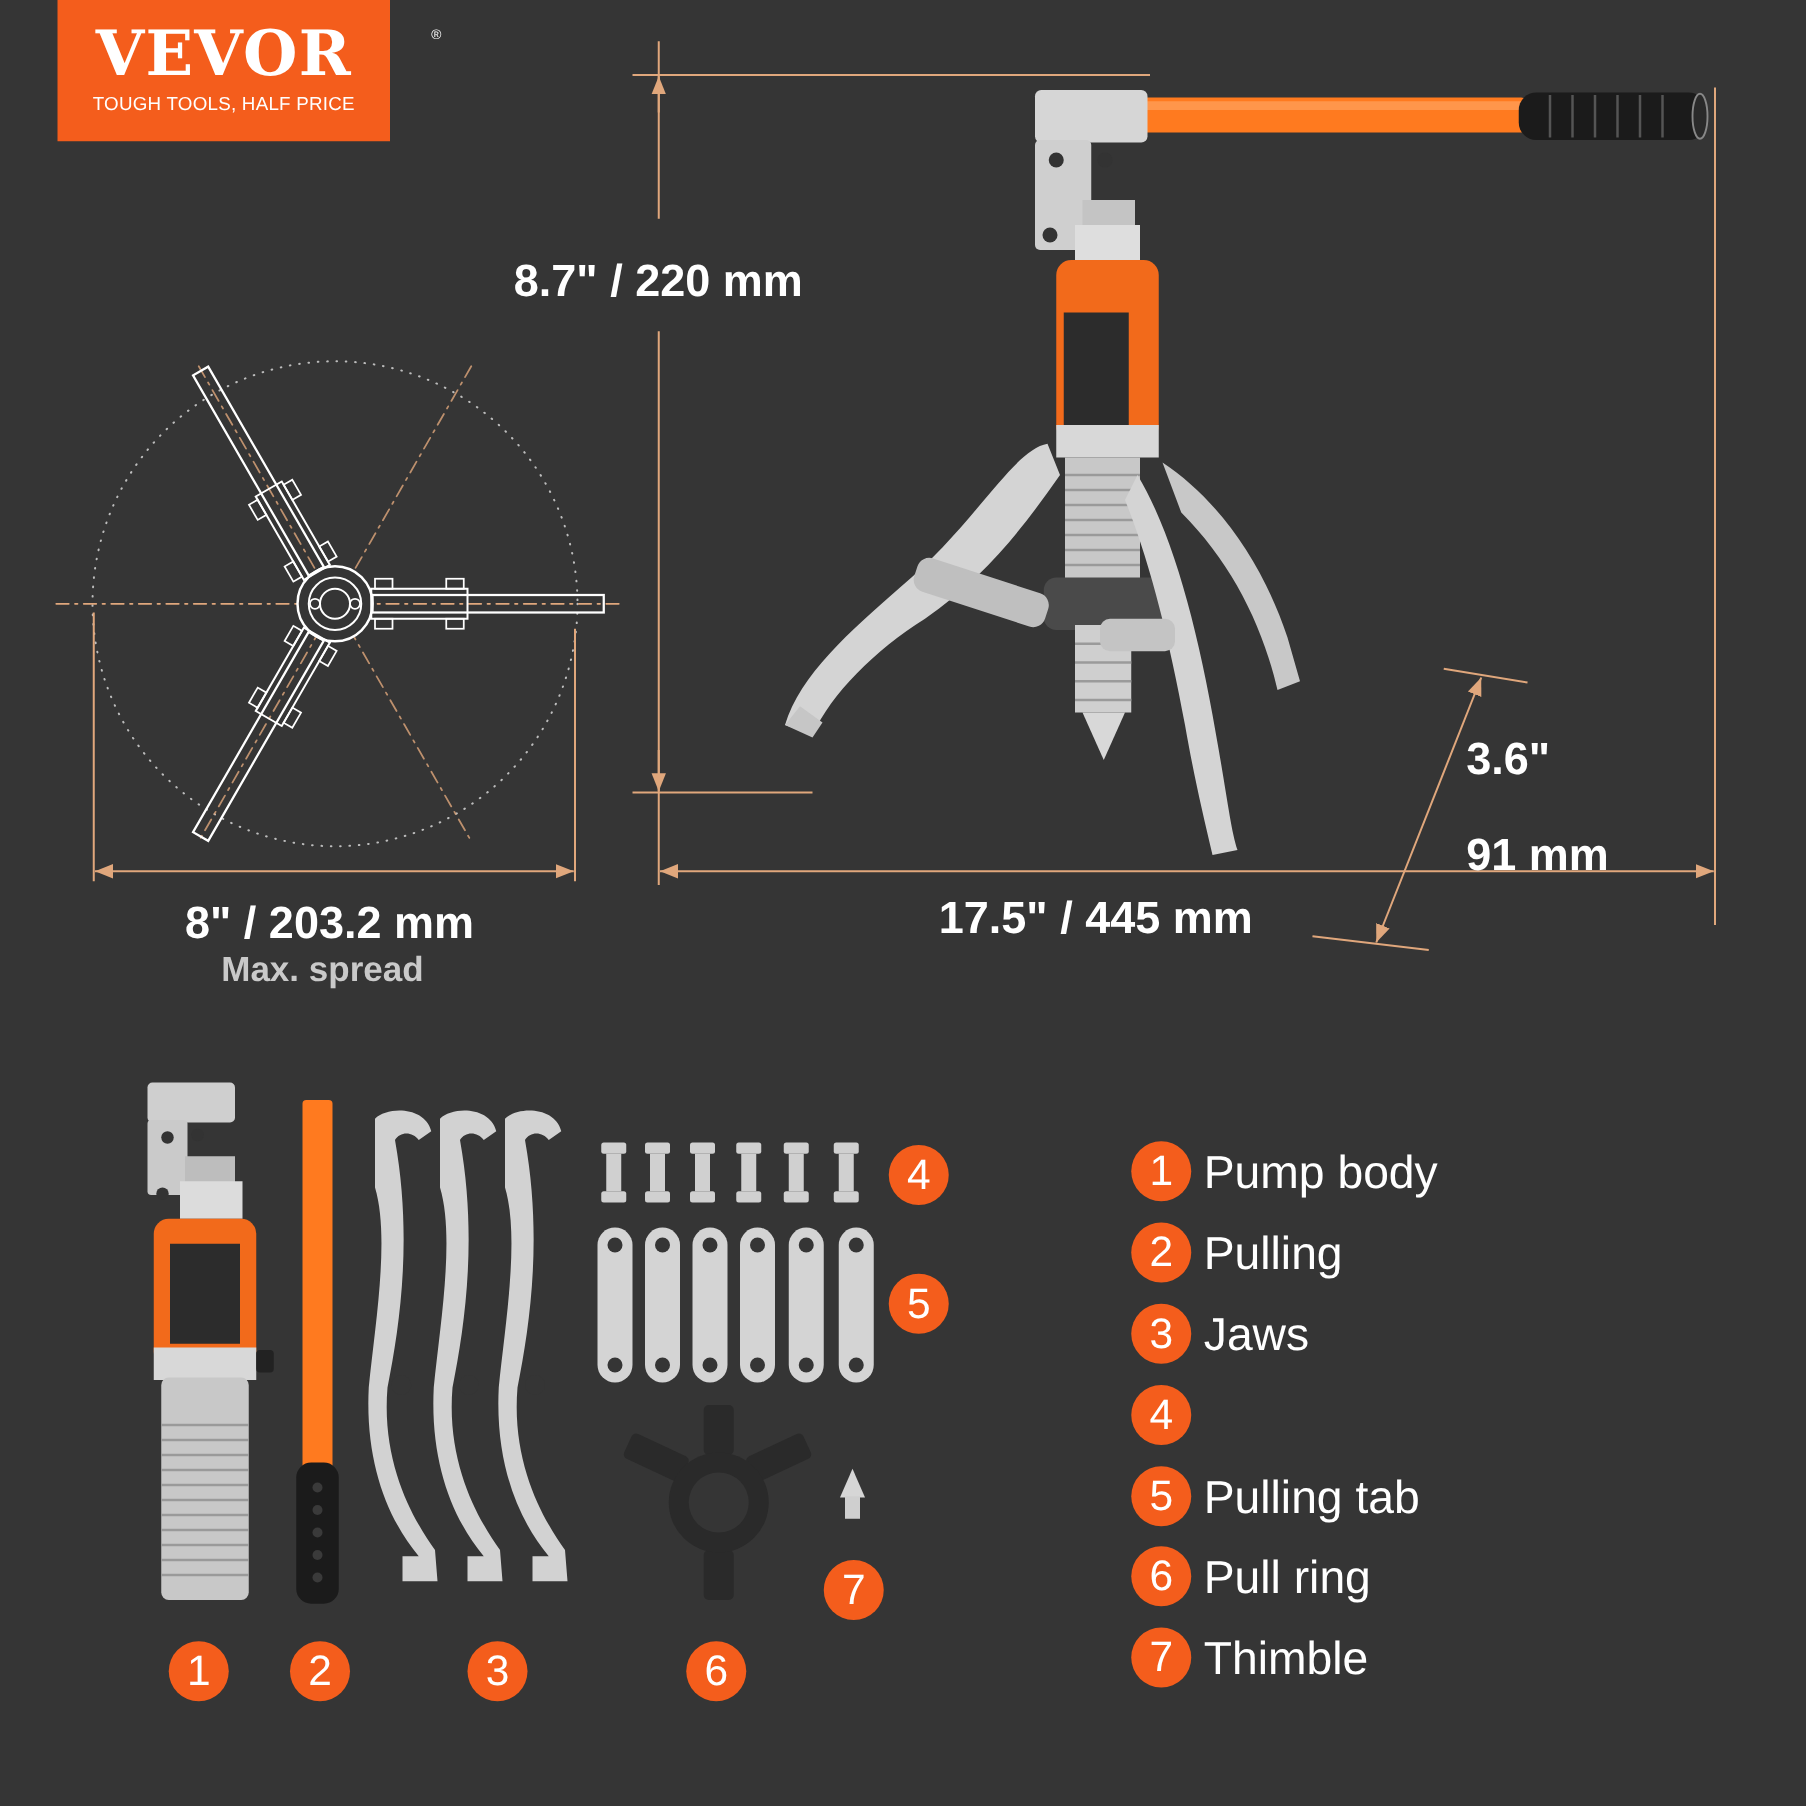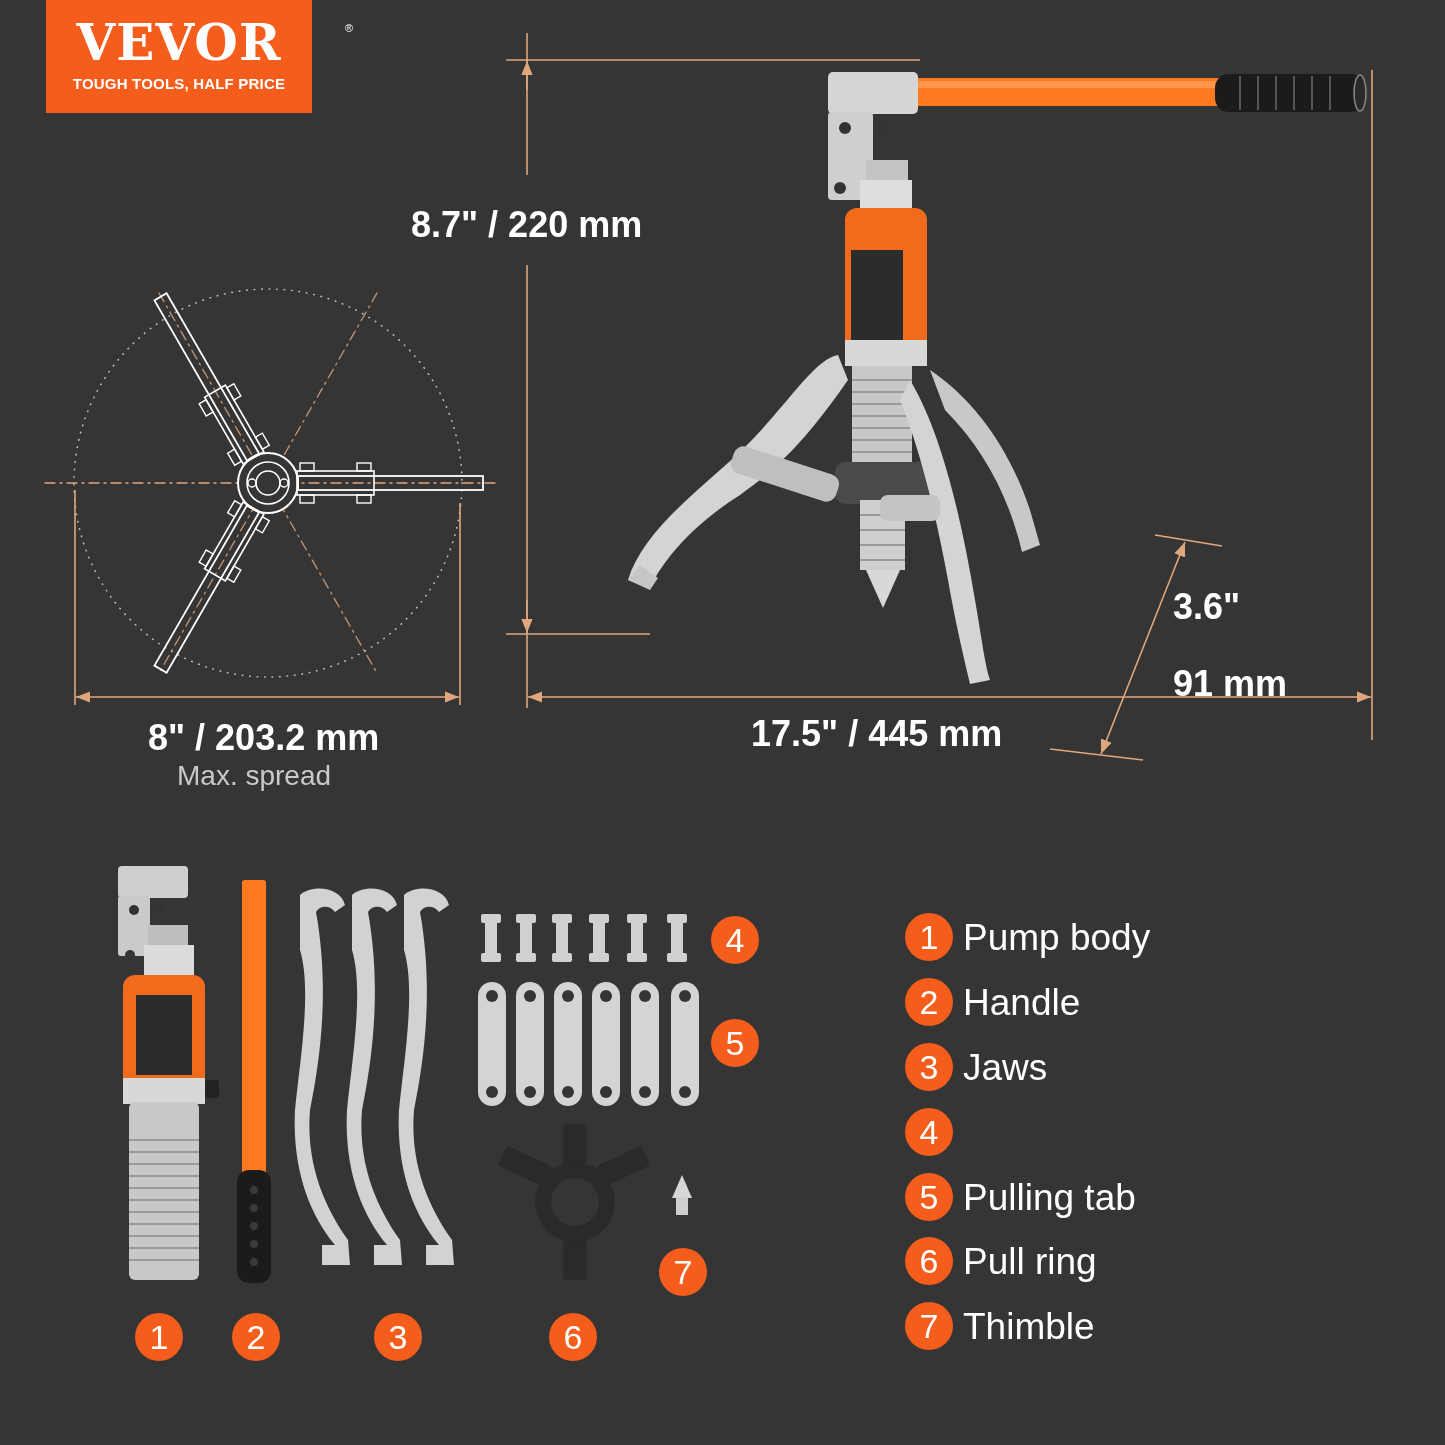--- a/index.html
+++ b/index.html
@@ -4,24 +4,24 @@
 <style>
   * { margin:0; padding:0; box-sizing:border-box; }
   html, body { width:1445px; height:1445px; background:#353535; overflow:hidden; }
   body { position:relative; font-family:"Liberation Sans", sans-serif; color:#fff; }
   .abs { position:absolute; }
 
   
   .logo { left:46px; top:0; width:266px; height:113px; background:#f45d1c; text-align:center; }
   .logo-name { position:absolute; left:0; right:0; top:18px; font-family:"DejaVu Serif", serif; font-weight:bold; font-size:50px; letter-spacing:1px; color:#fff; line-height:1; }
   .logo-reg { position:absolute; left:299px; top:22px; font-size:11px; }
-  .logo-tag { position:absolute; left:0; right:0; top:75px; font-size:15px; font-weight:bold; color:#fff; letter-spacing:0.2px; }
+  .logo-tag { position:absolute; left:0; right:0; top:75px; font-size:15px; font-weight:normal; color:#fff; letter-spacing:0.2px; }
 
   .dim-label { font-weight:bold; font-size:36px; color:#fff; white-space:nowrap; line-height:1; }
-  .sub-label { font-size:28px; color:#c9c9c9; white-space:nowrap; line-height:1; }
+  .sub-label { font-size:28px; color:#c9c9c9; white-space:nowrap; line-height:1;font-weight:bold; }
 
   svg { position:absolute; left:0; top:0; }
 
   
   .badge { width:48px; height:48px; border-radius:50%; background:#f45d1c; color:#fff; font-size:34px; text-align:center; line-height:48px; }
 
   .legend { left:905px; top:913px; width:500px; }
   .legend-row { position:absolute; left:0; height:48px; display:flex; align-items:center; }
   .legend-row .badge { flex:0 0 auto; }
   .legend-text { margin-left:10px; font-size:37px; color:#fff; white-space:nowrap; line-height:1; }
@@ -304,21 +304,21 @@
 <div class="abs badge" style="left:549px; top:1313px;">6</div>
 <div class="abs badge" style="left:659px; top:1248px;">7</div>
 
 <div class="abs legend">
   <div class="legend-row" style="top:0px;">
     <div class="badge">1</div>
     <div class="legend-text">Pump body</div>
   </div>
   <div class="legend-row" style="top:65px;">
     <div class="badge">2</div>
-    <div class="legend-text">Handle</div>
+    <div class="legend-text">Pulling</div>
   </div>
   <div class="legend-row" style="top:130px;">
     <div class="badge">3</div>
     <div class="legend-text">Jaws</div>
   </div>
   <div class="legend-row" style="top:195px;">
     <div class="badge">4</div>
   </div>
   <div class="legend-row" style="top:260px;">
     <div class="badge">5</div>

